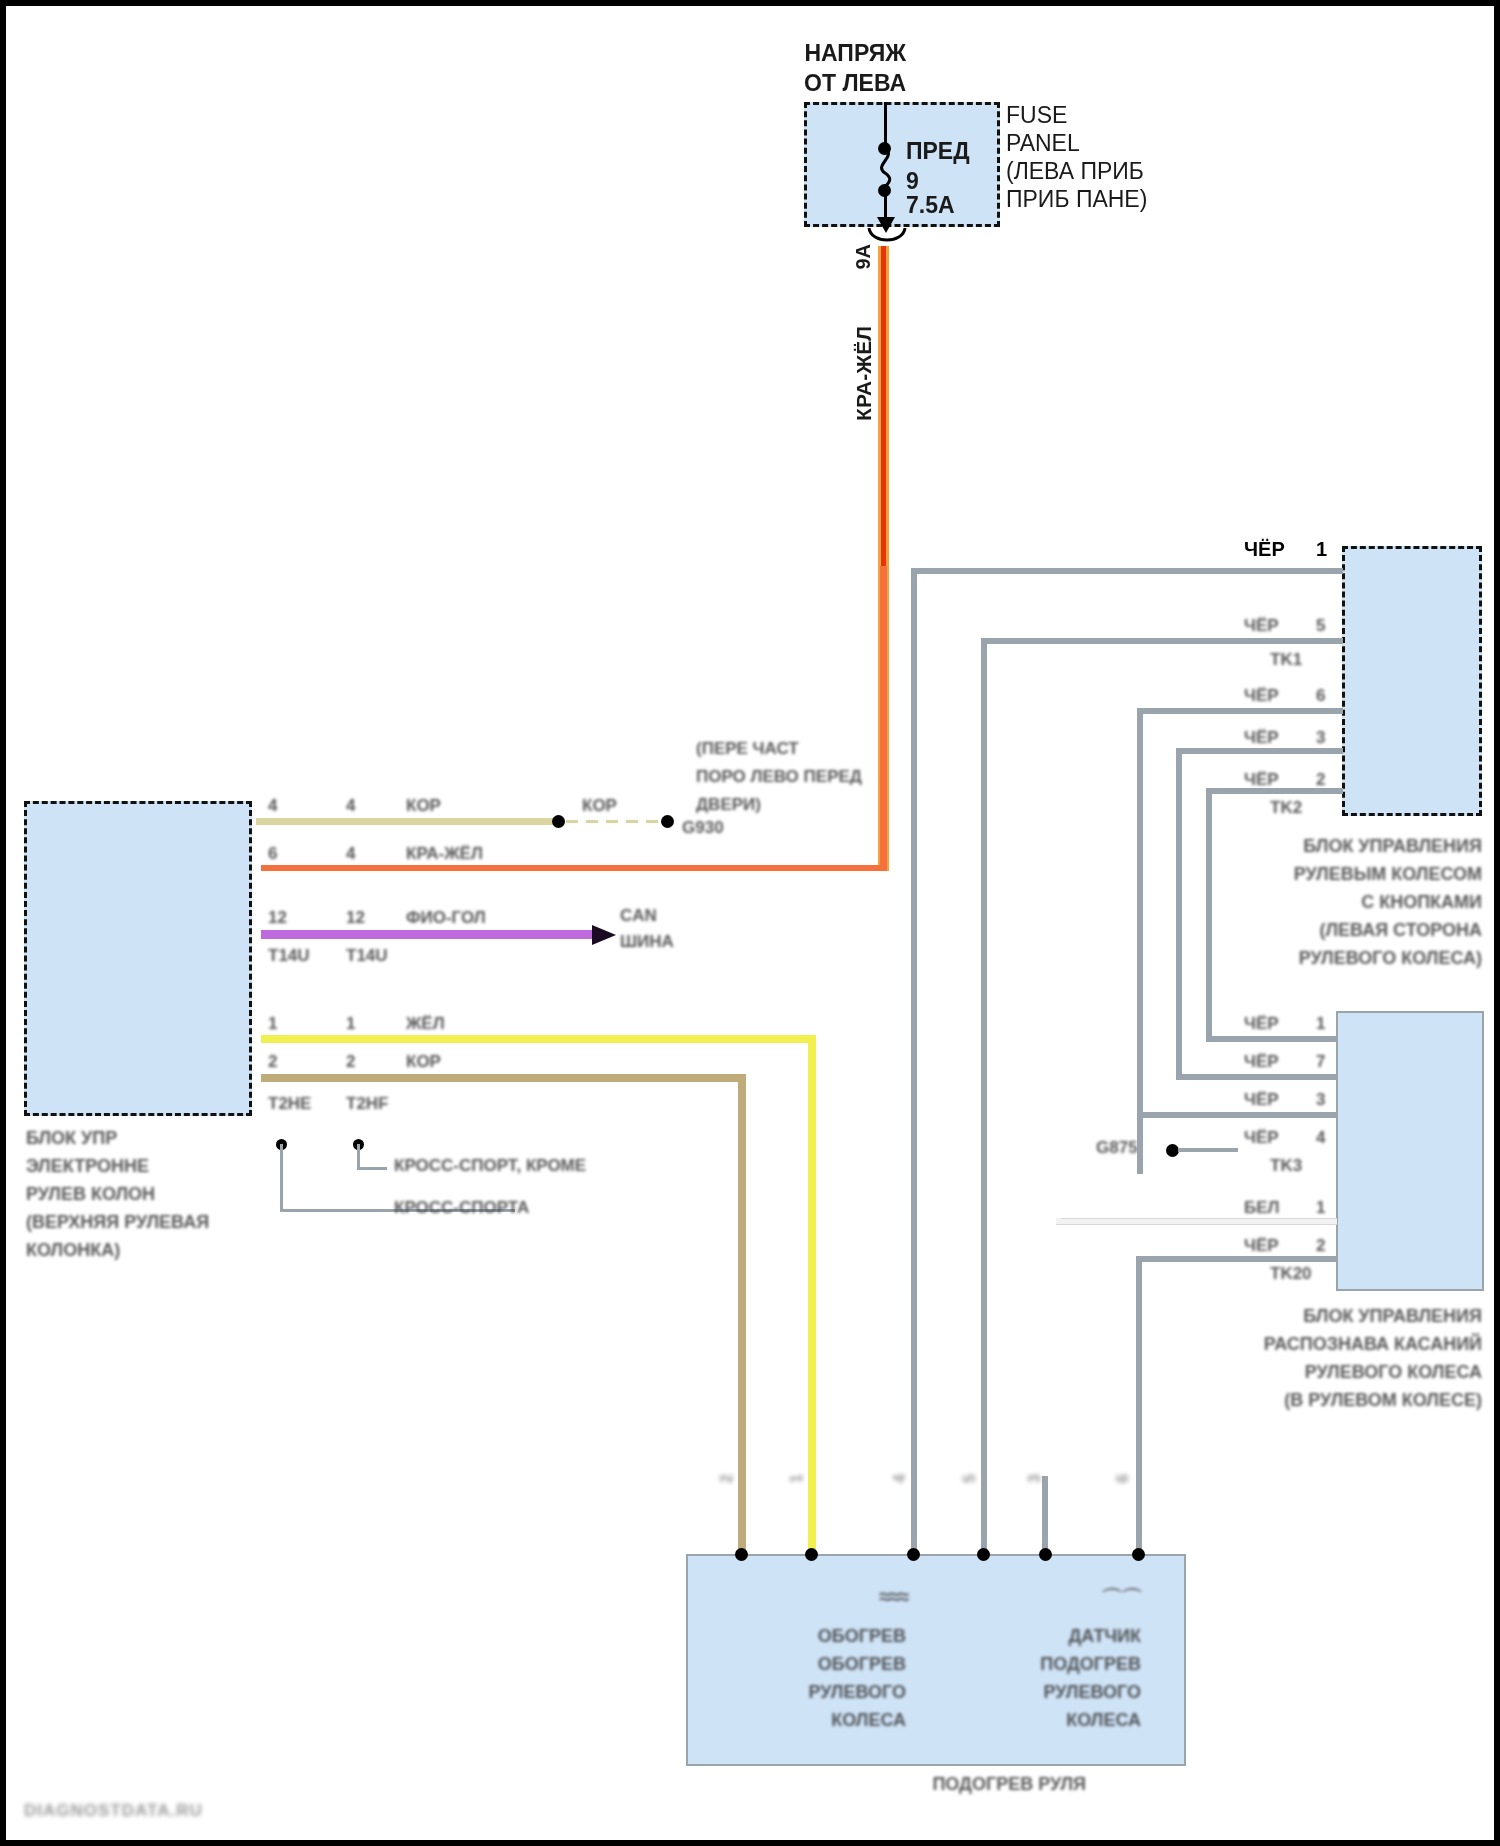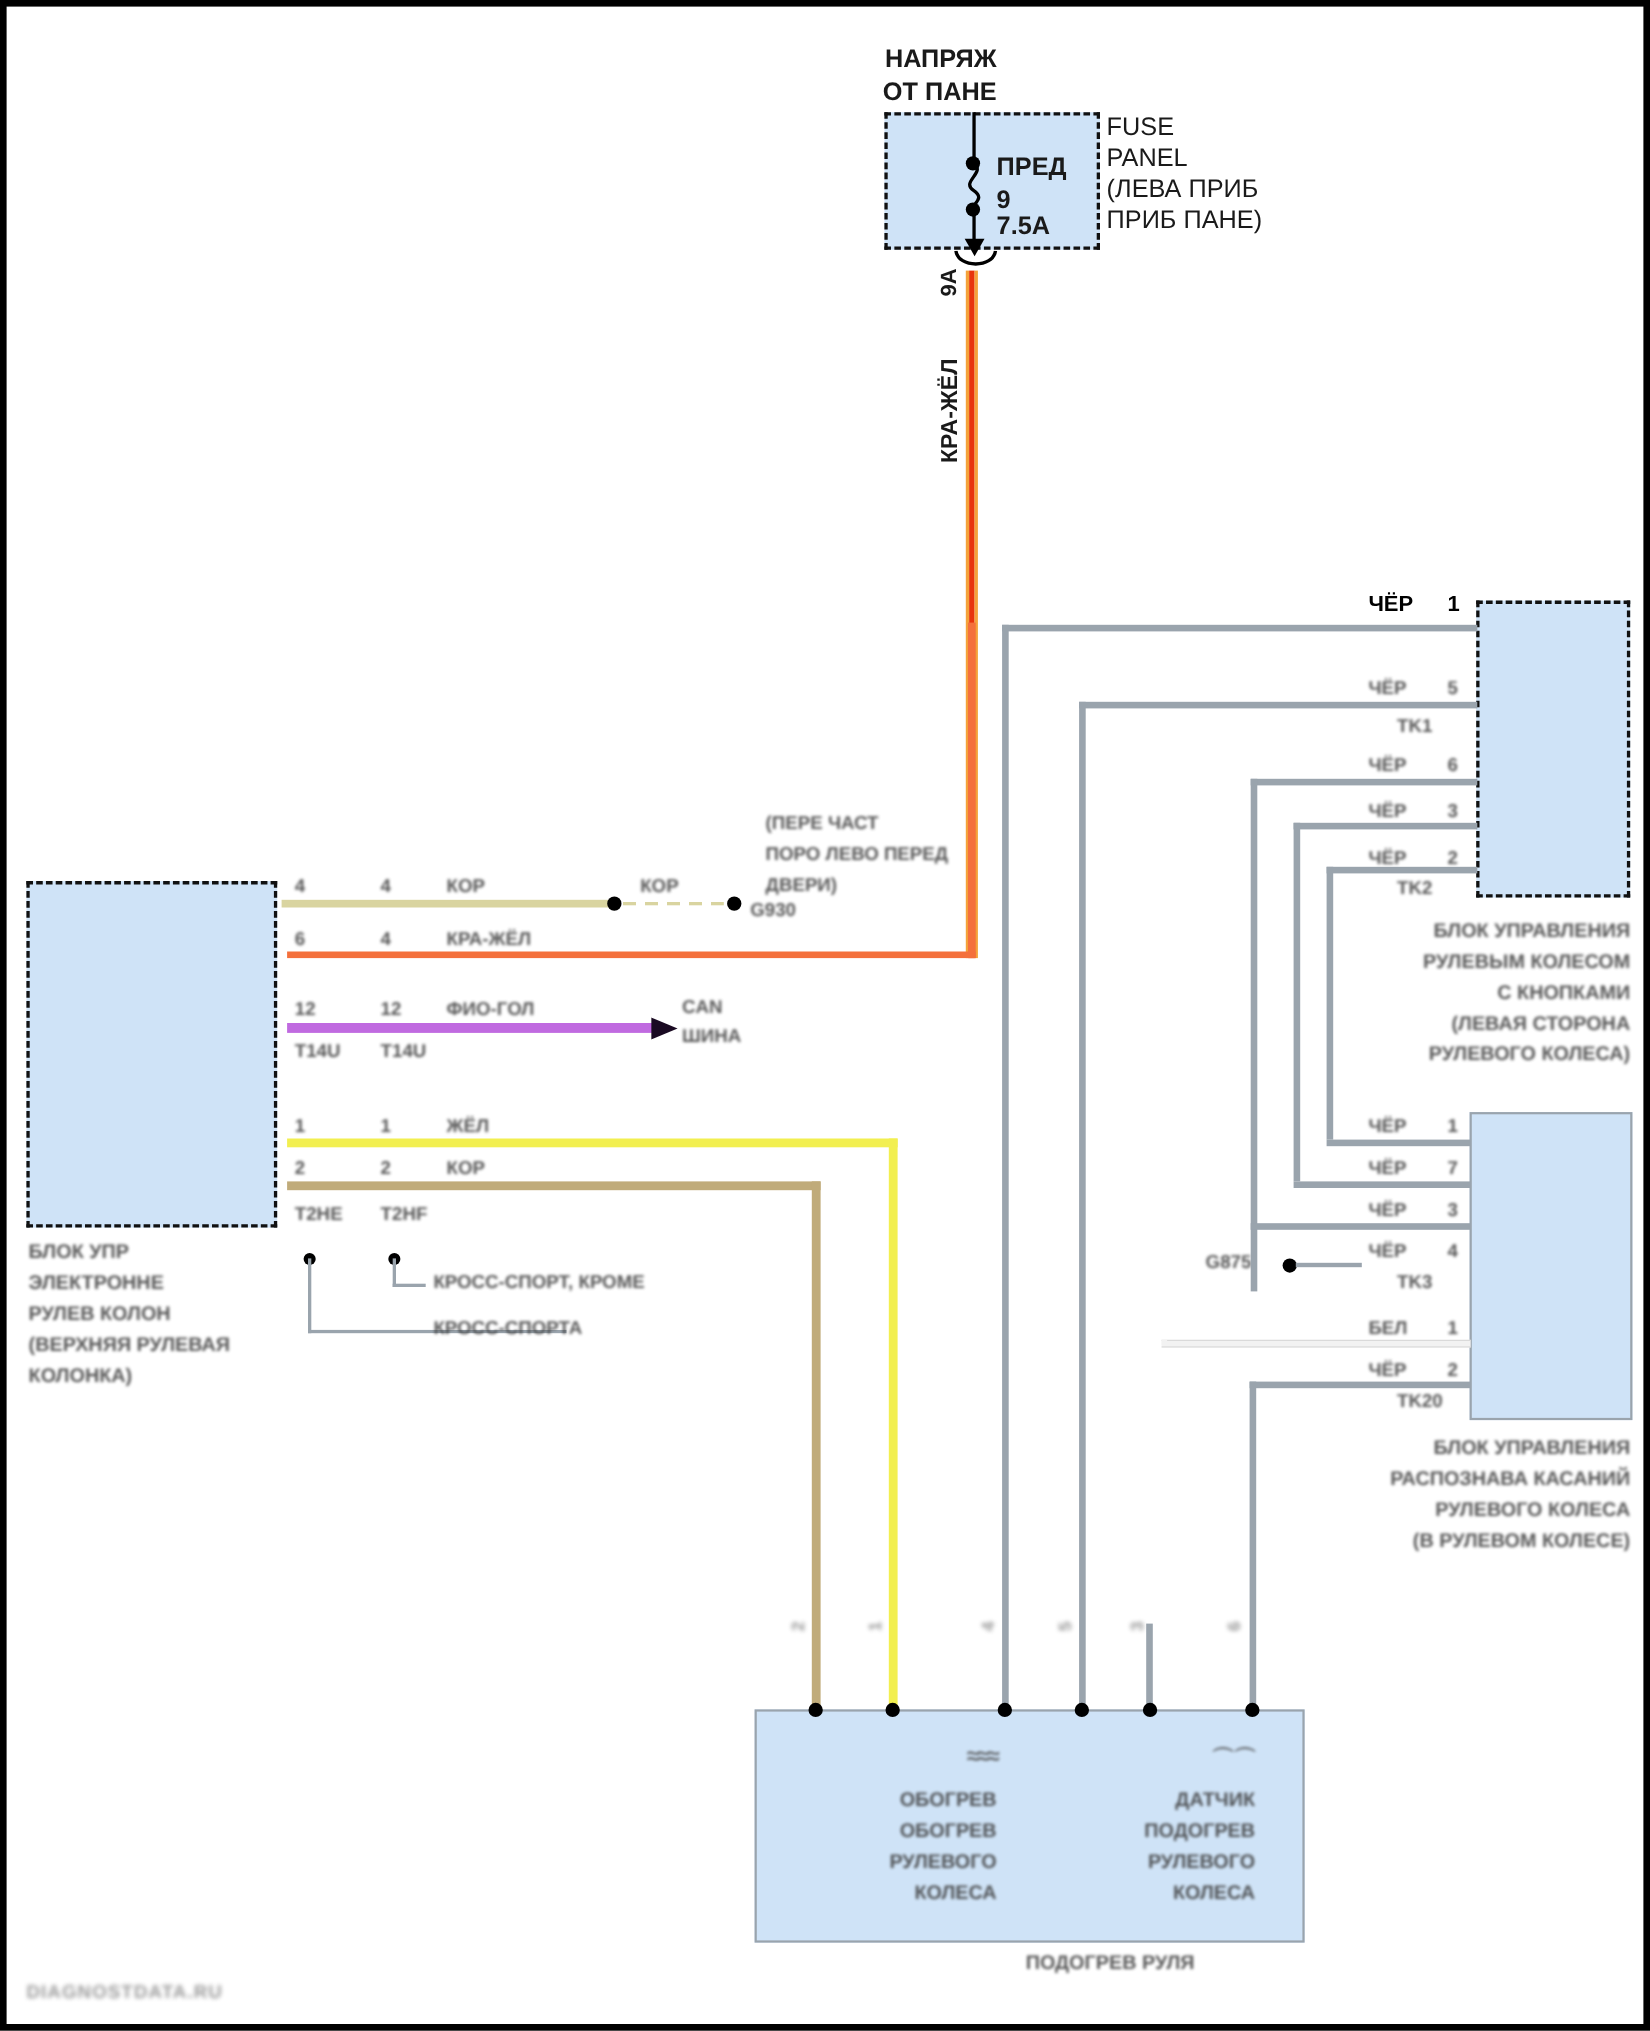--- a/index.html
+++ b/index.html
@@ -58,21 +58,21 @@
   .dot.sm{width:11px;height:11px;}
   .center{text-align:right;}
   .right{text-align:right;}
 </style>
 </head>
 <body>
 
 <div id="page">
 
   <div class="lbl center" style="left:700px;top:34px;width:200px;font-size:23px;font-weight:bold;">НАПРЯЖ</div>
-  <div class="lbl center" style="left:700px;top:64px;width:200px;font-size:23px;font-weight:bold;">ОТ ПАНЕ</div>
+  <div class="lbl center" style="left:700px;top:64px;width:200px;font-size:23px;font-weight:bold;">ОТ ЛЕВА</div>
 
   <div class="box dashbox" style="left:798px;top:96px;width:196px;height:125px;"></div>
 
   <div class="wire" style="left:878px;top:96px;width:3px;height:46px;background:#000;"></div>
   <div class="dot" style="left:872px;top:136px;"></div>
 
   <svg style="position:absolute;left:866px;top:142px;" width="28" height="42" viewBox="0 0 28 42">
     <path d="M13 0 C 25 9, 1 17, 13 25 C 25 33, 10 38, 13 42" stroke="#000" stroke-width="3" fill="none"></path>
   </svg>
   <div class="dot" style="left:872px;top:178px;"></div>

